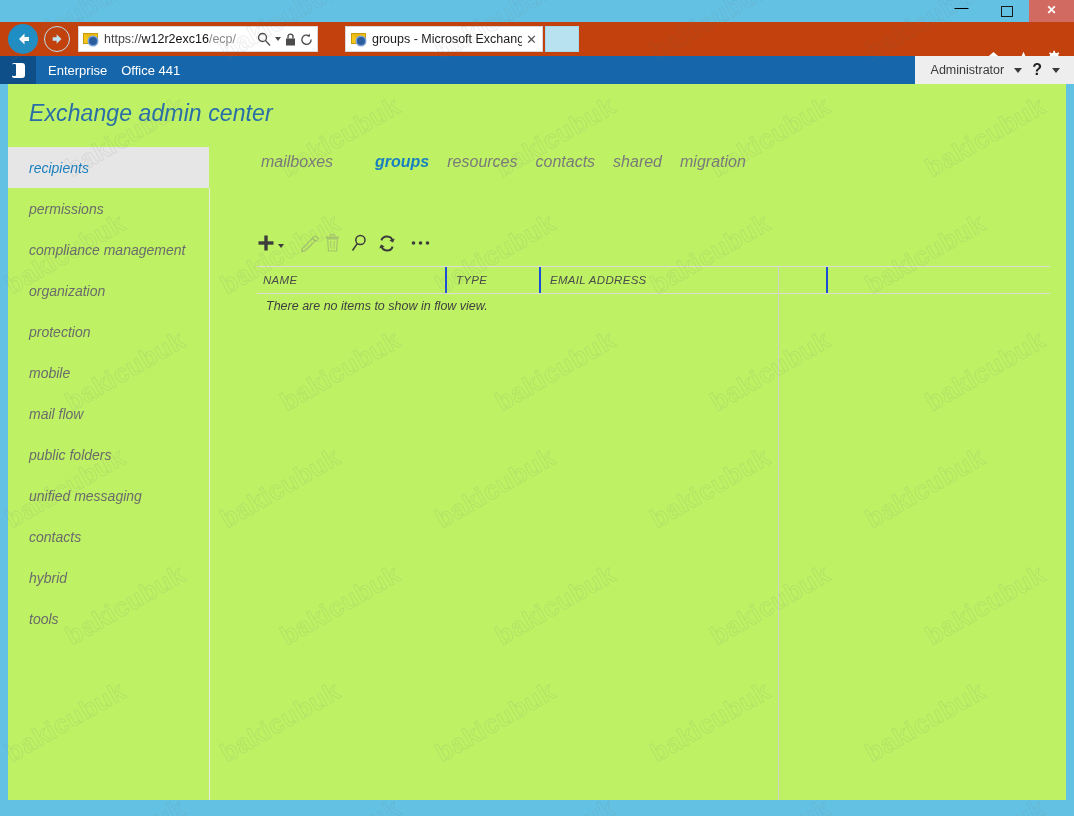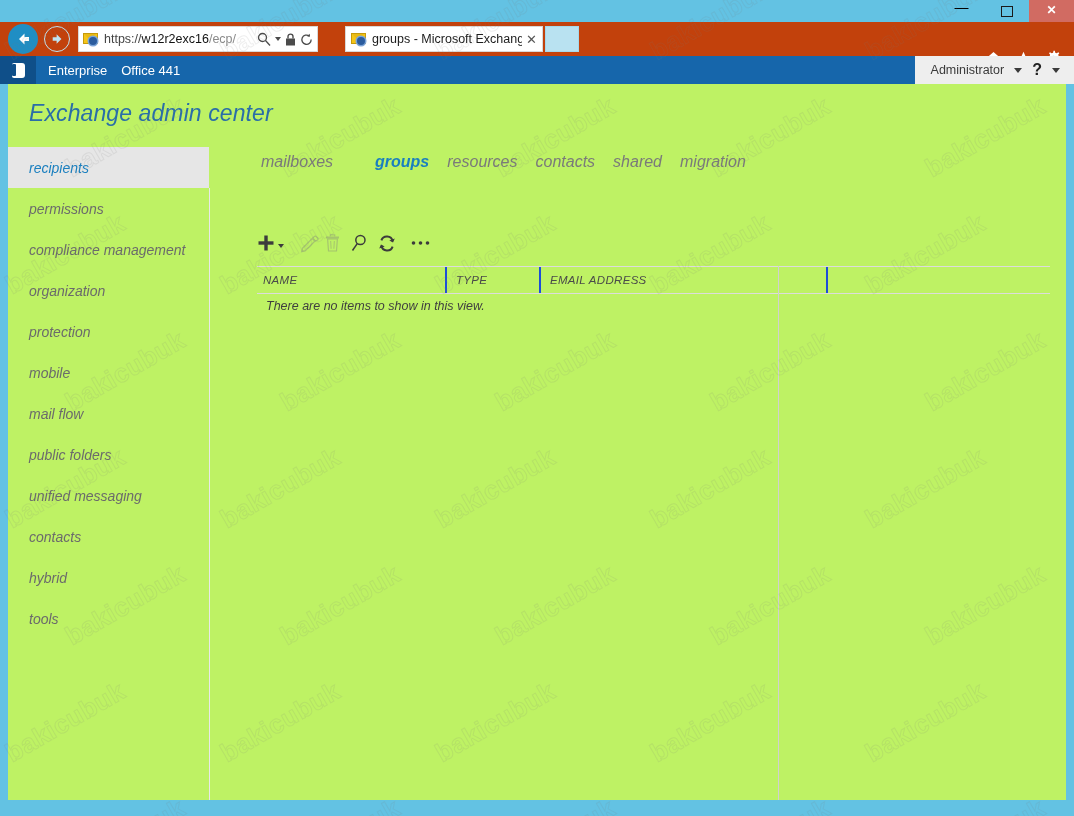--- a/index.html
+++ b/index.html
@@ -582,21 +582,21 @@
         </div>
       </div>
 
       <div class="grid">
         <div class="grid-head" id="gridhead">
             <div class="gh first" style="left: 0px; width: 188px;">NAME</div>
             <div class="gh" style="left: 188px; width: 94px;">TYPE</div>
             <div class="gh" style="left: 282px; width: 287px;">EMAIL ADDRESS</div>
             <div class="gh" style="left: 569px; width: 241px;"></div>
           </div>
-        <div class="empty-row">There are no items to show in this view.</div>
+        <div class="empty-row">There are no items to show in flow view.</div>
 
       </div>
       <div class="pane-divider"></div>
 
     </div>
 
 
   </div>
 
   <div class="wm-layer" id="wmlayer">

